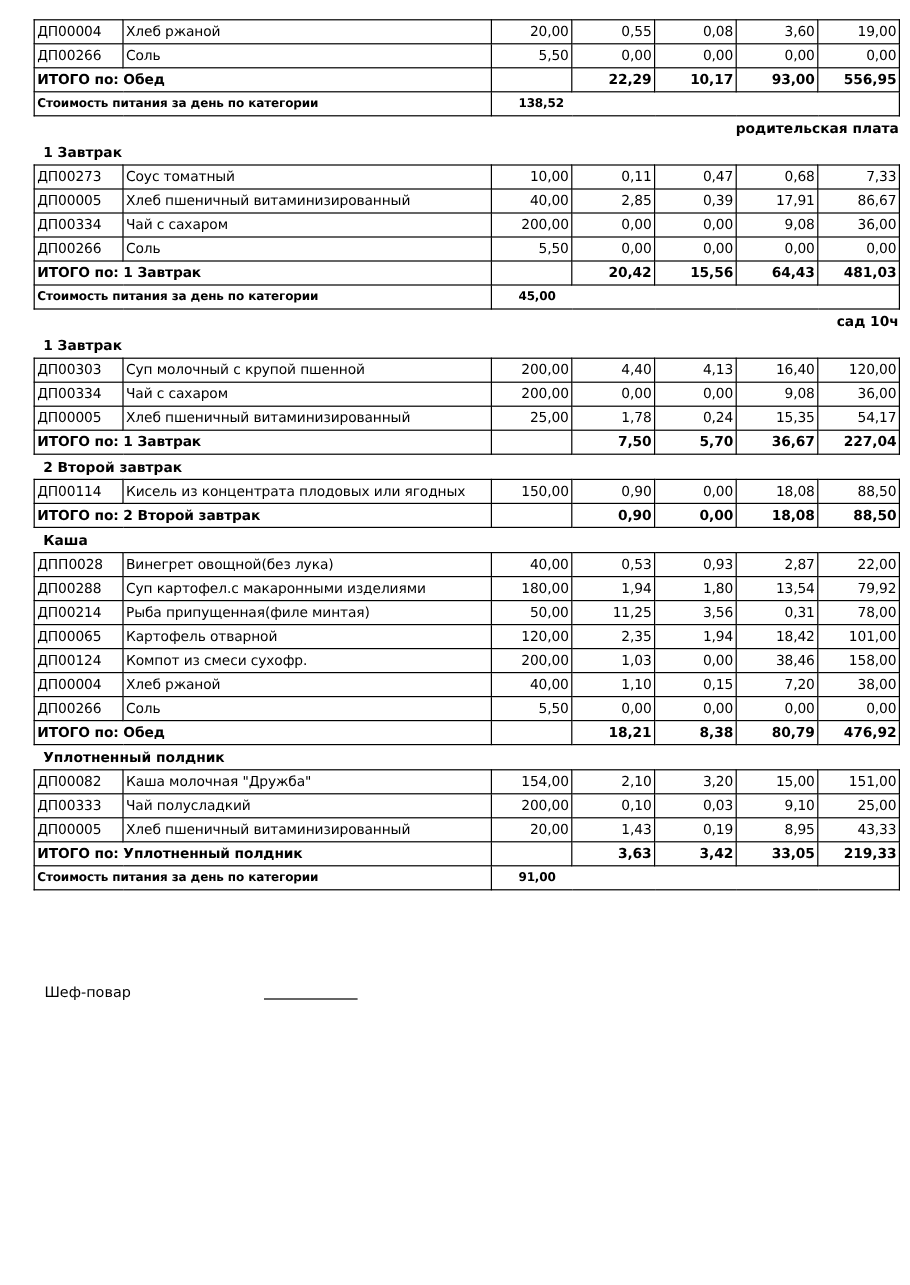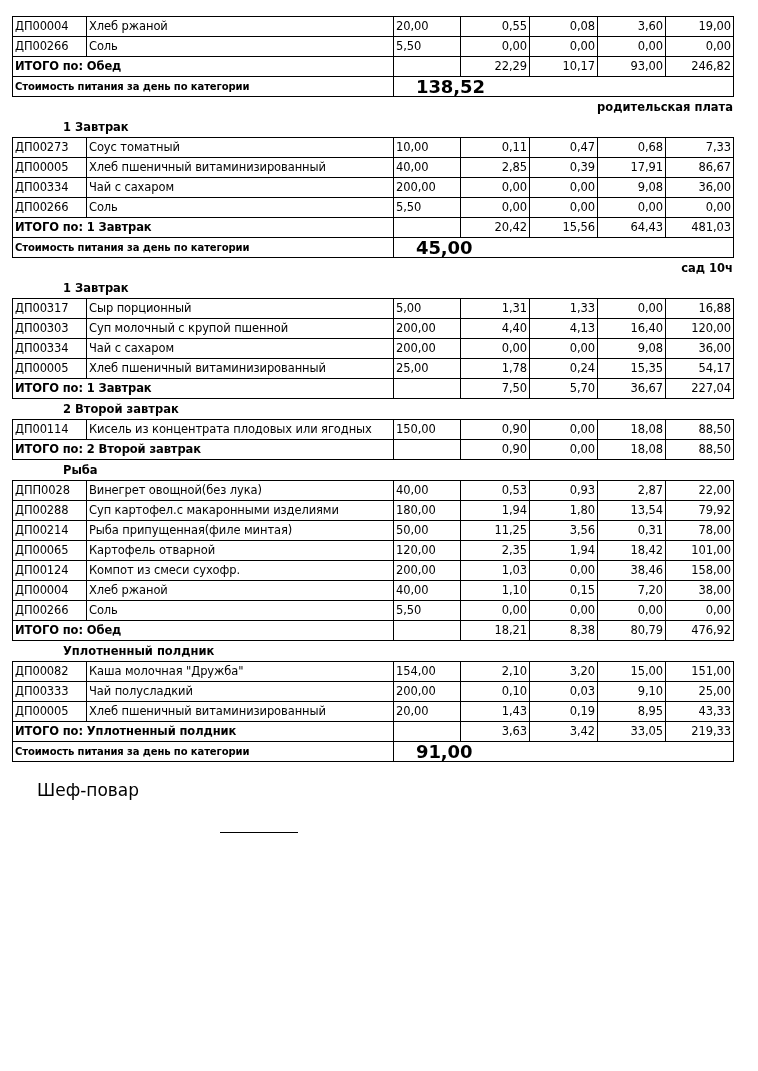--- a/index.html
+++ b/index.html
@@ -1,50 +1,49 @@
 <!DOCTYPE html>
 <html><head>
   <meta charset="utf-8">
   <style>
     html, body { margin: 0; padding: 0; background: #ffffff; }
     body {
       width: 758px; height: 1071px; position: relative; overflow: hidden;
       font-family: "DejaVu Sans", sans-serif; color: #000;
     }
-    #doc { position: absolute; left: 12px; top: 16px; width: 721px; }
+    #doc { position: absolute; left: 28px; top: 16px; width: 721px; }
     table.grid { border-collapse: collapse; width: 721px; table-layout: fixed; }
     table.grid td {
       border: 1px solid #000; height: 19px; padding: 0 2px;
       font-size: 11.5px; line-height: 19px; white-space: nowrap; overflow: hidden;
       letter-spacing: -0.1px;
     }
     col.c-code { width: 74px; }
     col.c-name { width: 307px; }
     col.c-out  { width: 67px; }
     col.c-n1   { width: 69px; }
     col.c-n2   { width: 68px; }
     col.c-n3   { width: 68px; }
     col.c-n4   { width: 68px; }
-    td.out { text-align: left; }
+    td.out { text-align: right; }
     td.num { text-align: right; }
     tr.total td { font-weight: bold; }
-    tr.total td.num { font-weight: normal; }
+    tr.total td.num { font-weight: bold; }
     tr.cost td { font-weight: bold; font-size: 10px; height: 19px; }
-    tr.cost td.costval { font-size: 18px; padding-left: 22px; }
+    tr.cost td.costval { font-size: 10px; padding-left: 22px; }
     .section-title {
       font-weight: bold; font-size: 11.5px; height: 20px; line-height: 20px;
       padding-left: 8px;
-      margin-left: 43px;
     }
     .category-title {
       font-weight: bold; font-size: 11.5px; height: 20px; line-height: 20px;
       text-align: right; width: 721px;
     }
     .signature {
-      position: absolute; left: 37px; top: 780px; font-size: 17px;
+      position: absolute; left: 37px; top: 820px; font-size: 12px;
     }
     .sig-line {
       position: absolute; left: 220px; top: 832px; width: 78px; border-bottom: 1px solid #000;
     }
   </style>
 </head>
 <body>
 
 <div id="doc">
 
@@ -76,21 +75,21 @@
           <td class="num">0,00</td>
           <td class="num">0,00</td>
           <td class="num">0,00</td>
         </tr>
         <tr class="total">
           <td colspan="2">ИТОГО по: Обед</td>
           <td></td>
           <td class="num">22,29</td>
           <td class="num">10,17</td>
           <td class="num">93,00</td>
-          <td class="num">246,82</td>
+          <td class="num">556,95</td>
         </tr>
         <tr class="cost">
           <td colspan="2">Стоимость питания за день по категории</td>
           <td colspan="5" class="costval">138,52</td>
         </tr>
       </tbody>
   </table>
   <div id="categories">
       <div class="category-title">родительская плата</div>
       <div class="section-title">1 Завтрак</div>
@@ -162,29 +161,20 @@
           <col class="c-code">
           <col class="c-name">
           <col class="c-out">
           <col class="c-n1">
           <col class="c-n2">
           <col class="c-n3">
           <col class="c-n4">
         </colgroup>
         <tbody>
           <tr>
-            <td>ДП00317</td>
-            <td>Сыр порционный</td>
-            <td class="out">5,00</td>
-            <td class="num">1,31</td>
-            <td class="num">1,33</td>
-            <td class="num">0,00</td>
-            <td class="num">16,88</td>
-          </tr>
-          <tr>
             <td>ДП00303</td>
             <td>Суп молочный с крупой пшенной</td>
             <td class="out">200,00</td>
             <td class="num">4,40</td>
             <td class="num">4,13</td>
             <td class="num">16,40</td>
             <td class="num">120,00</td>
           </tr>
           <tr>
             <td>ДП00334</td>
@@ -238,21 +228,21 @@
           <tr class="total">
             <td colspan="2">ИТОГО по: 2 Второй завтрак</td>
             <td></td>
             <td class="num">0,90</td>
             <td class="num">0,00</td>
             <td class="num">18,08</td>
             <td class="num">88,50</td>
           </tr>
         </tbody>
       </table>
-      <div class="section-title">Рыба</div>
+      <div class="section-title">Каша</div>
       <table class="grid">
         <colgroup>
           <col class="c-code">
           <col class="c-name">
           <col class="c-out">
           <col class="c-n1">
           <col class="c-n2">
           <col class="c-n3">
           <col class="c-n4">
         </colgroup>

